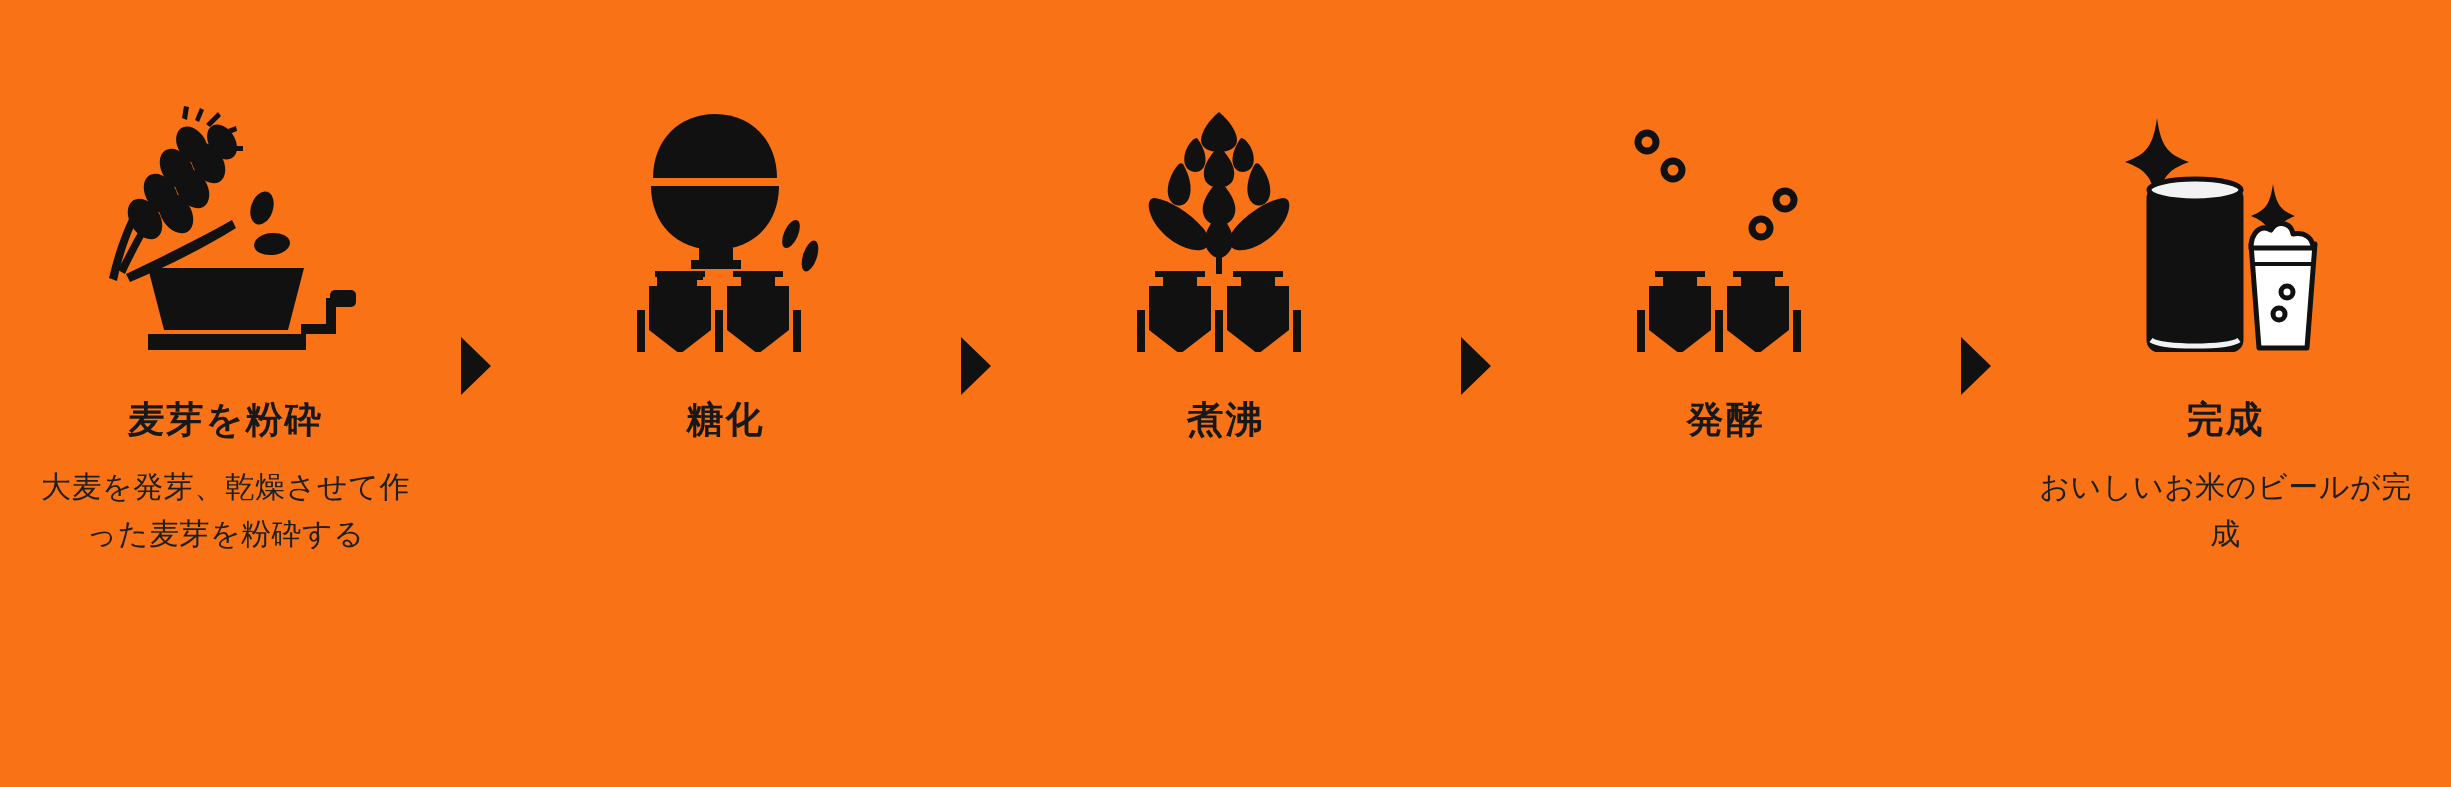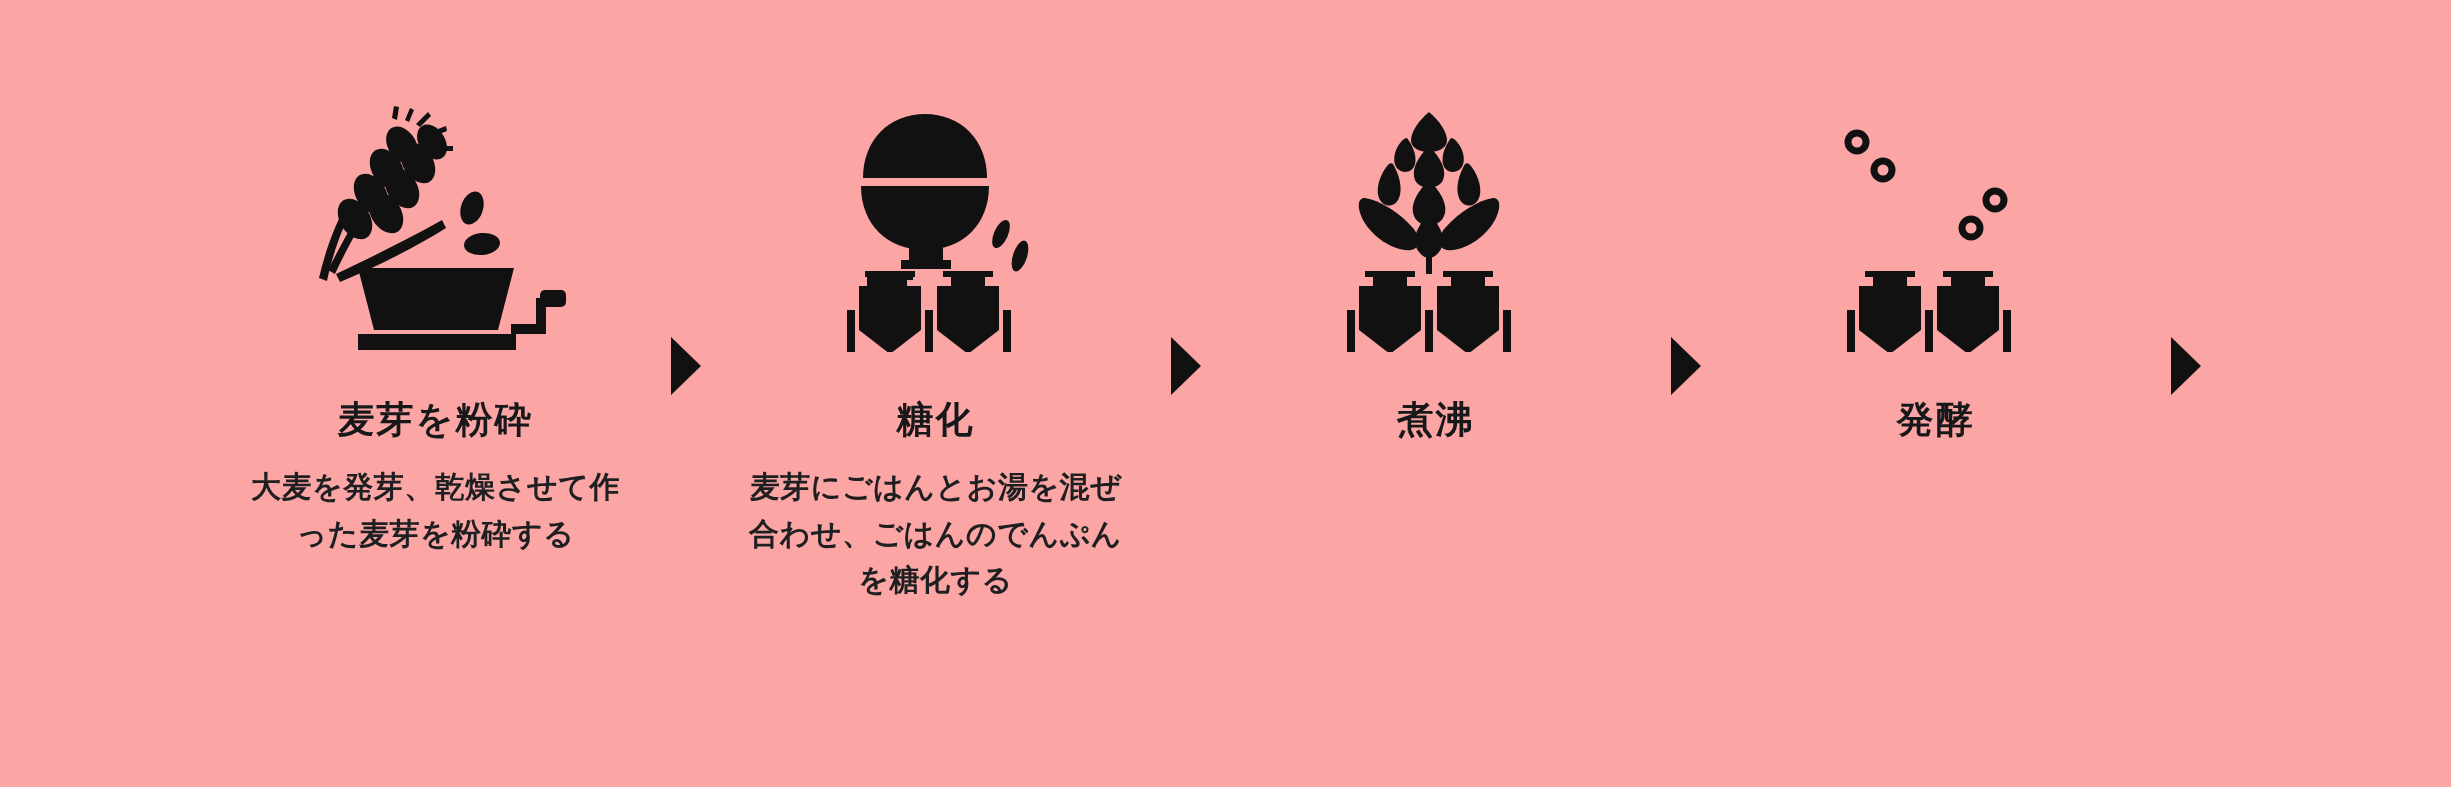--- a/index.html
+++ b/index.html
@@ -19,21 +19,21 @@
   }
 
   .process-flow {
     width: 2451px;
     height: 787px;
     display: flex;
     flex-direction: row;
     align-items: flex-start;
     justify-content: center;
     padding: 0 40px;
-    background: #fca5a5;
+    background: #f97316;
   }
 
   .step {
     width: 420px;
     flex: 0 0 420px;
     display: flex;
     flex-direction: column;
     align-items: center;
     padding-top: 62px;
   }
@@ -56,21 +56,21 @@
     color: #16181a;
     letter-spacing: 2px;
     margin-top: 46px;
     line-height: 1.2;
     text-align: center;
     white-space: nowrap;
   }
 
   .step-desc {
     font-size: 30px;
-    font-weight: bold;
+    font-weight: normal;
     color: #1d1f21;
     line-height: 1.55;
     text-align: center;
     margin-top: 22px;
     letter-spacing: 0.5px;
     max-width: 380px;
   }
 
   .arrow {
     flex: 0 0 80px;
@@ -165,21 +165,20 @@
 
         <path d="M116 184 L 178 184 L 178 228 L 147 252 L 116 228 Z"></path>
 
         <rect x="104" y="208" width="8" height="54"></rect>
         <rect x="182" y="208" width="8" height="54"></rect>
 
         <rect x="8" y="258" width="200" height="22"></rect>
       </svg>
     </div>
     <div class="step-title">糖化</div>
-    <div class="step-desc">麦芽にごはんとお湯を混ぜ合わせ、ごはんのでんぷんを糖化する</div>
   </div>
 
   <div class="arrow">
     <svg width="34" height="58" viewBox="0 0 34 58" fill="#111111" aria-hidden="true">
       <path d="M2 0 L 32 29 L 2 58 Z"></path>
     </svg>
   </div>
 
   <div class="step">
     <div class="step-icon">
@@ -248,14 +247,43 @@
     </div>
     <div class="step-title">発酵</div>
   </div>
 
   <div class="arrow">
     <svg width="34" height="58" viewBox="0 0 34 58" fill="#111111" aria-hidden="true">
       <path d="M2 0 L 32 29 L 2 58 Z"></path>
     </svg>
   </div>
 
+  <div class="step">
+    <div class="step-icon">
+      <svg width="210" height="250" viewBox="0 0 210 250" aria-hidden="true">
+
+        <path d="M26 16 C 30 44, 36 52, 58 60 C 36 68, 30 76, 26 104 C 22 76, 16 68, -6 60 C 16 52, 22 44, 26 16 Z" fill="#111111" transform="translate(10,0)"></path>
+
+        <path d="M152 82 C 155 102, 159 108, 174 114 C 159 120, 155 126, 152 146 C 149 126, 145 120, 130 114 C 145 108, 149 102, 152 82 Z" fill="#111111"></path>
+
+        <rect x="28" y="86" width="92" height="162" rx="10" fill="#111111" stroke="#111111" stroke-width="5"></rect>
+
+        <ellipse cx="74" cy="88" rx="46" ry="11" fill="#f2f2f2" stroke="#111111" stroke-width="5"></ellipse>
+
+        <path d="M30 96 C 40 103, 108 103, 118 96" fill="none" stroke="#111111" stroke-width="4"></path>
+
+        <path d="M30 238 C 40 246, 108 246, 118 238" fill="none" stroke="#f2f2f2" stroke-width="5"></path>
+
+        <path d="M130 142 L 194 142 L 186 246 L 138 246 Z" fill="#ffffff" stroke="#111111" stroke-width="5" stroke-linejoin="round"></path>
+
+        <path d="M130 146 C 130 130, 140 122, 150 128 C 156 118, 170 120, 172 132 C 184 130, 192 136, 192 146 Z" fill="#ffffff" stroke="#111111" stroke-width="5" stroke-linejoin="round"></path>
+
+        <path d="M133 162 L 191 162" fill="none" stroke="#111111" stroke-width="4"></path>
+
+        <circle cx="166" cy="190" r="6" fill="none" stroke="#111111" stroke-width="5"></circle>
+        <circle cx="158" cy="212" r="6" fill="none" stroke="#111111" stroke-width="5"></circle>
+      </svg>
+    </div>
+    <div class="step-title">完成</div>
+    <div class="step-desc">おいしいお米のビールが完成</div>
+  </div>
 
 </div>
 
 </body></html>

